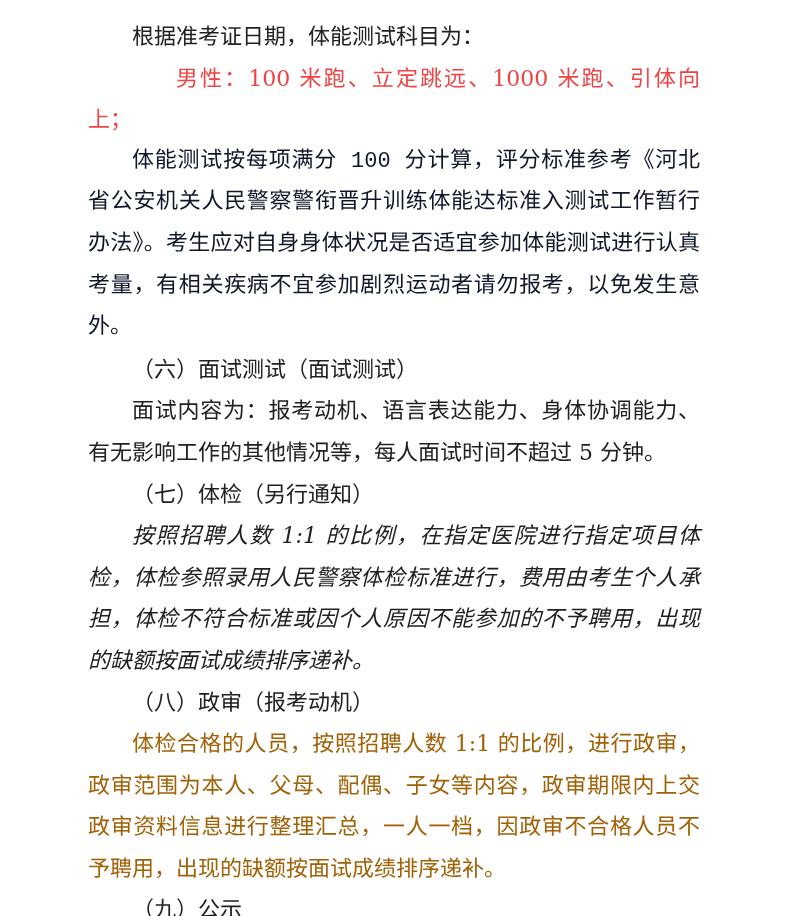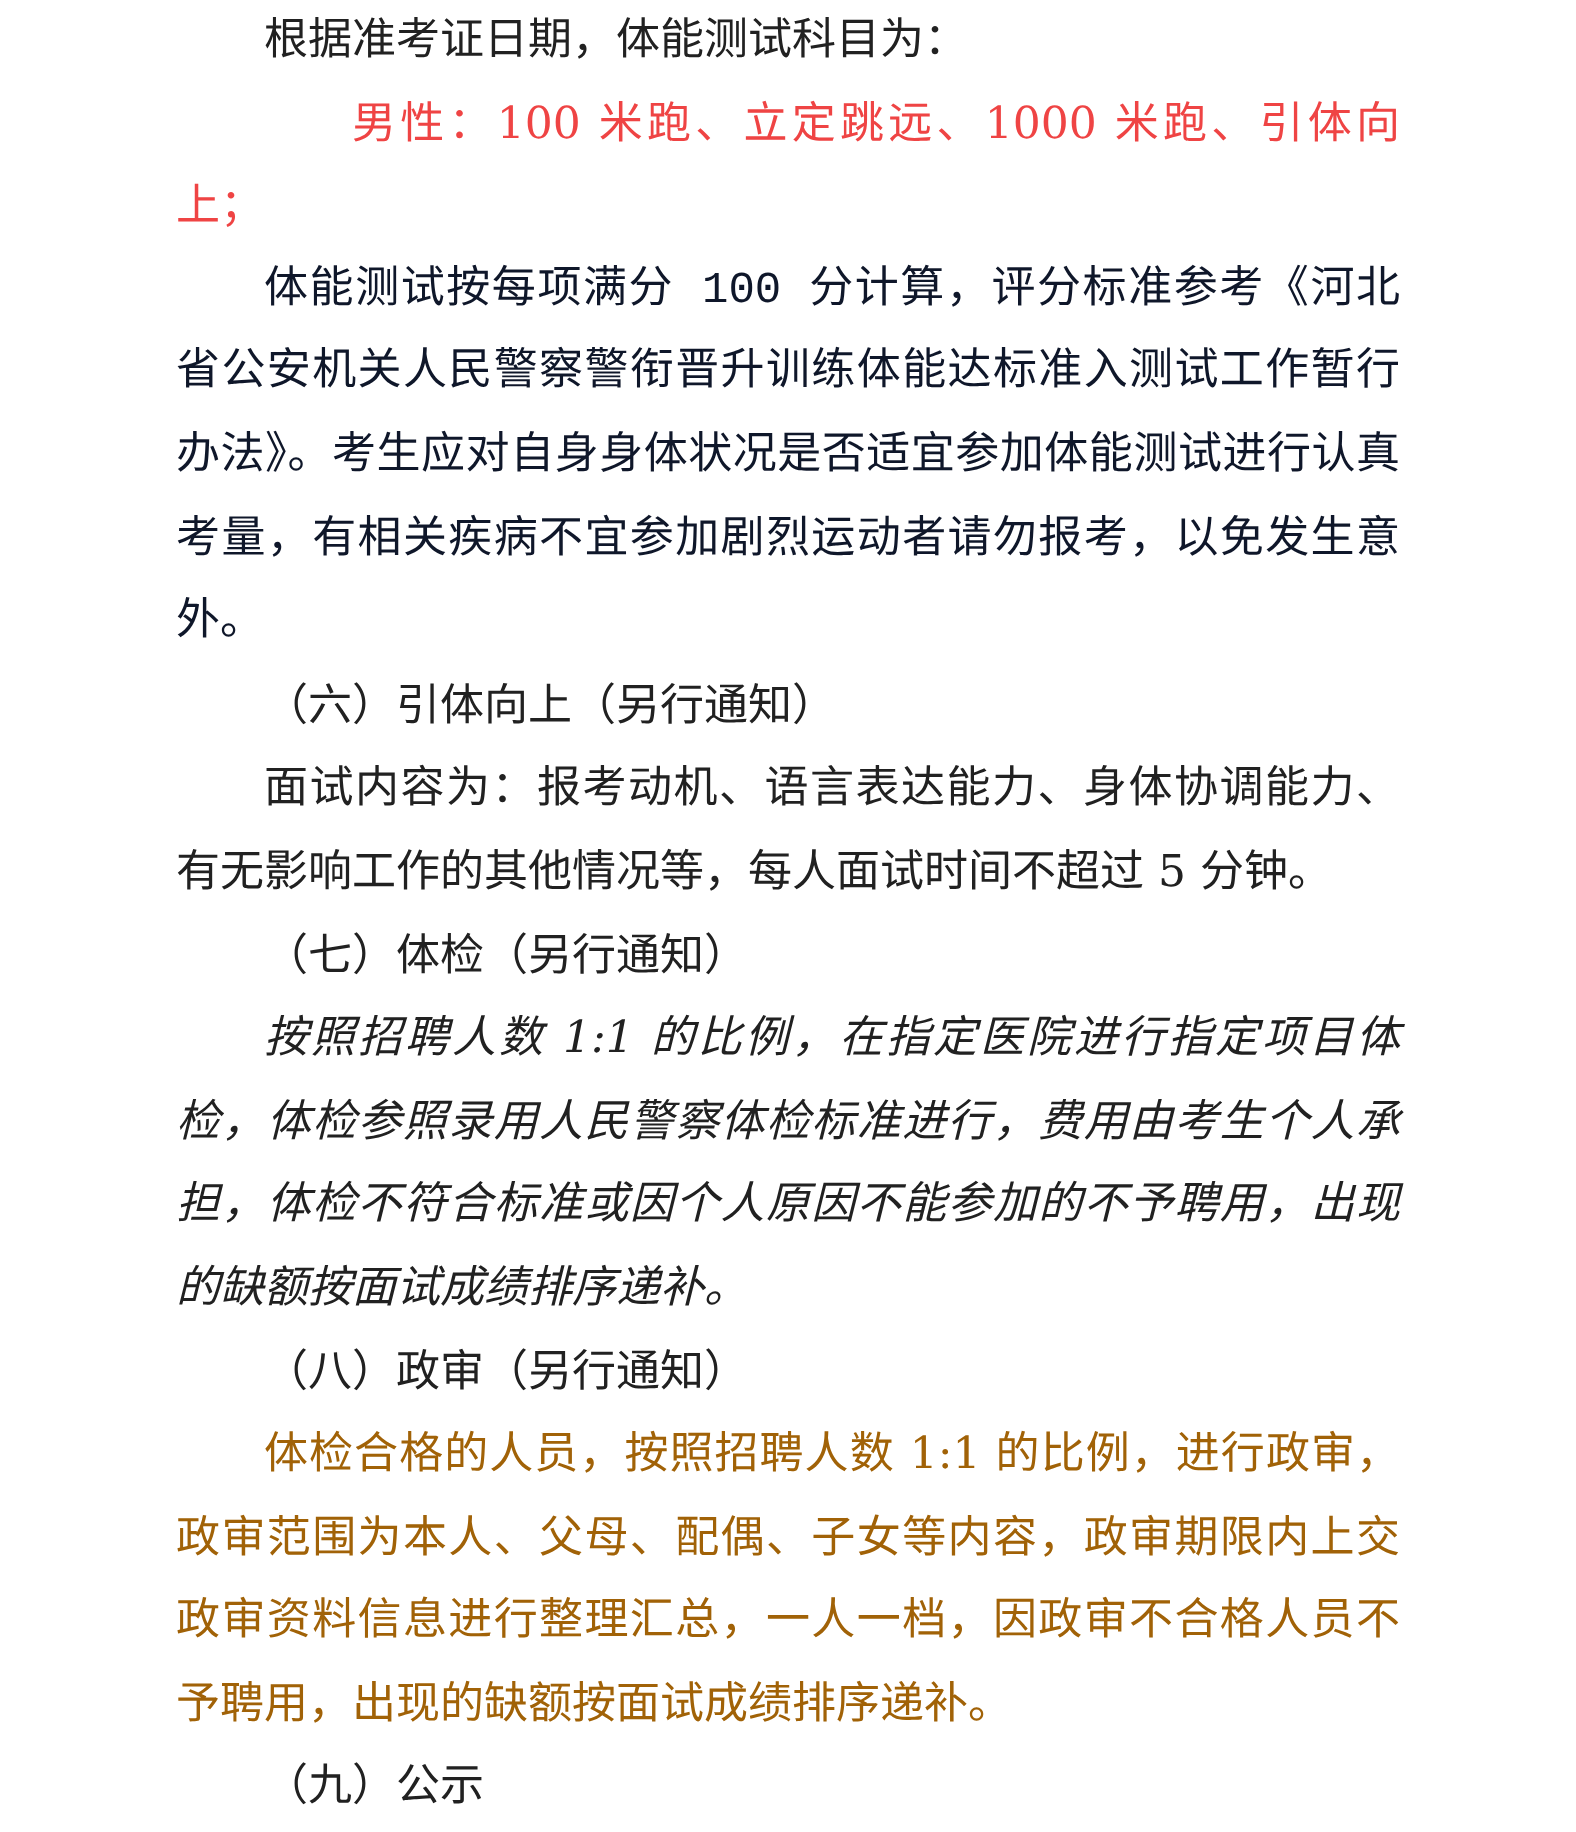--- a/index.html
+++ b/index.html
@@ -9,21 +9,21 @@
   body {
     width: 788px;
     height: 916px;
     overflow: hidden;
     background: #ffffff;
   }
   .page {
     box-sizing: border-box;
     width: 788px;
     height: 808px;
-    padding: 0 88px;
+    padding: 16px 88px;
     background: #ffffff;
   }
   .doc-body {
     width: 612px;
   }
   p.doc-para {
     margin: 0;
     padding: 0;
     font-family: "DejaVu Serif", "Liberation Serif", serif;
     font-size: 22px;
@@ -38,21 +38,21 @@
   p.doc-para[data-indent="4"] { text-indent: 88px; }
 </style>
 </head>
 <body style="background: rgb(255, 255, 255);">
 
 <div class="page">
   <div class="doc-body">
     <p class="doc-para" data-indent="2" style="color: rgb(33, 33, 33);">根据准考证日期，体能测试科目为：</p>
     <p class="doc-para" data-indent="4" style="color: #ef4444;">男性：100 米跑、立定跳远、1000 米跑、引体向上；</p>
     <p class="doc-para" data-indent="2" style="color: #0f172a; font-family: Liberation Mono, monospace;">体能测试按每项满分 100 分计算，评分标准参考《河北省公安机关人民警察警衔晋升训练体能达标准入测试工作暂行办法》。考生应对自身身体状况是否适宜参加体能测试进行认真考量，有相关疾病不宜参加剧烈运动者请勿报考，以免发生意外。</p>
-    <p class="doc-para" data-indent="2" style="color: rgb(33, 33, 33);">（六）引体向上（另行通知）</p>
+    <p class="doc-para" data-indent="2" style="color: rgb(33, 33, 33);">（六）面试测试（面试测试）</p>
     <p class="doc-para" data-indent="2" style="color: rgb(33, 33, 33);">面试内容为：报考动机、语言表达能力、身体协调能力、有无影响工作的其他情况等，每人面试时间不超过 5 分钟。</p>
     <p class="doc-para" data-indent="2" style="color: rgb(33, 33, 33);">（七）体检（另行通知）</p>
     <p class="doc-para" data-indent="2" style="color: rgb(33, 33, 33); font-style: italic;">按照招聘人数 1:1 的比例，在指定医院进行指定项目体检，体检参照录用人民警察体检标准进行，费用由考生个人承担，体检不符合标准或因个人原因不能参加的不予聘用，出现的缺额按面试成绩排序递补。</p>
-    <p class="doc-para" data-indent="2" style="color: rgb(33, 33, 33);">（八）政审（另行通知）</p>
+    <p class="doc-para" data-indent="2" style="color: rgb(33, 33, 33);">（八）政审（报考动机）</p>
     <p class="doc-para" data-indent="2" style="color: #a16207;">体检合格的人员，按照招聘人数 1:1 的比例，进行政审，政审范围为本人、父母、配偶、子女等内容，政审期限内上交政审资料信息进行整理汇总，一人一档，因政审不合格人员不予聘用，出现的缺额按面试成绩排序递补。</p>
     <p class="doc-para" data-indent="2" style="color: rgb(33, 33, 33);">（九）公示</p>
   </div>
 </div>
 
 </body></html>

